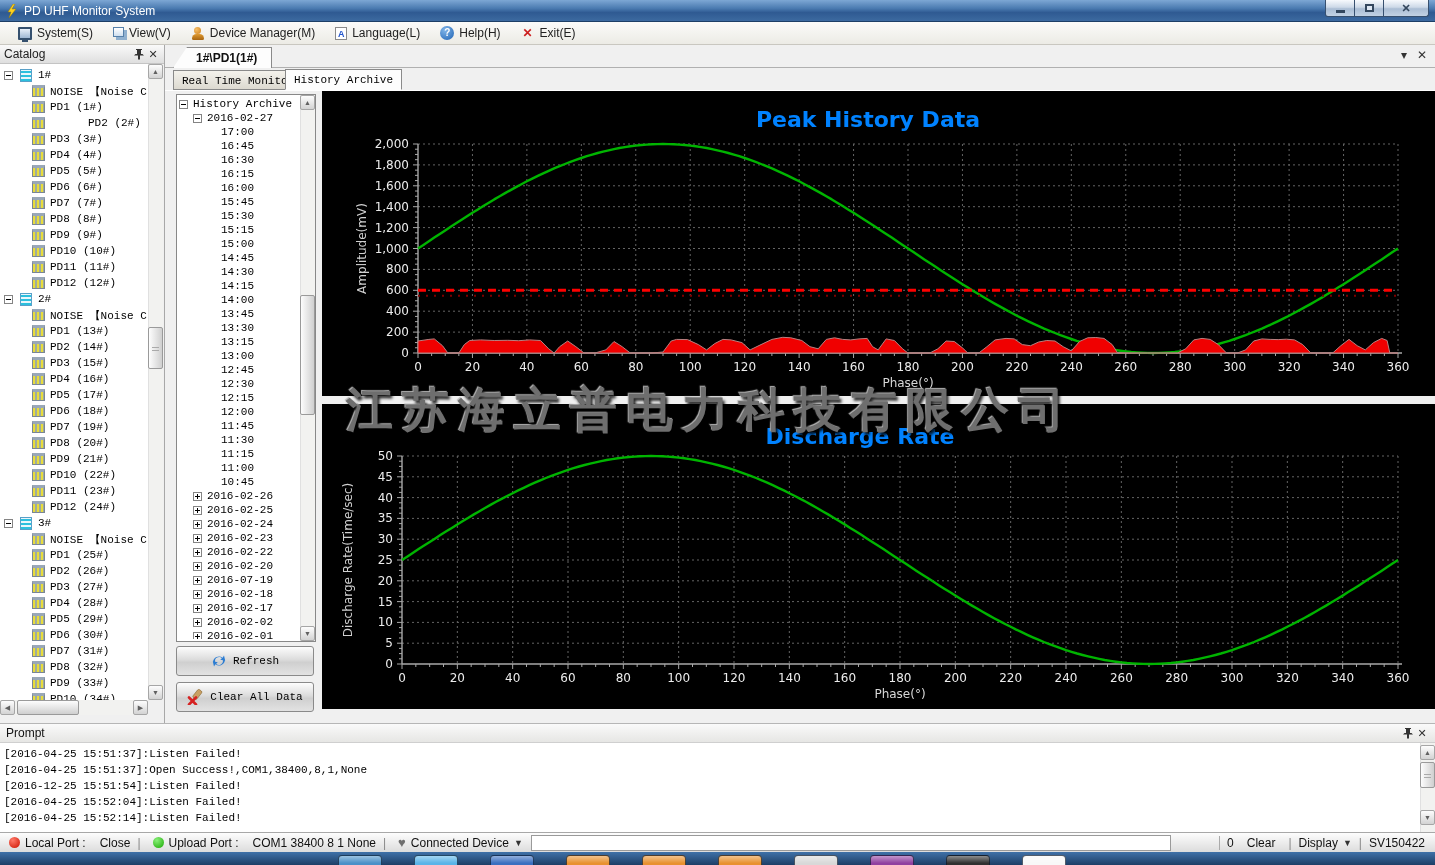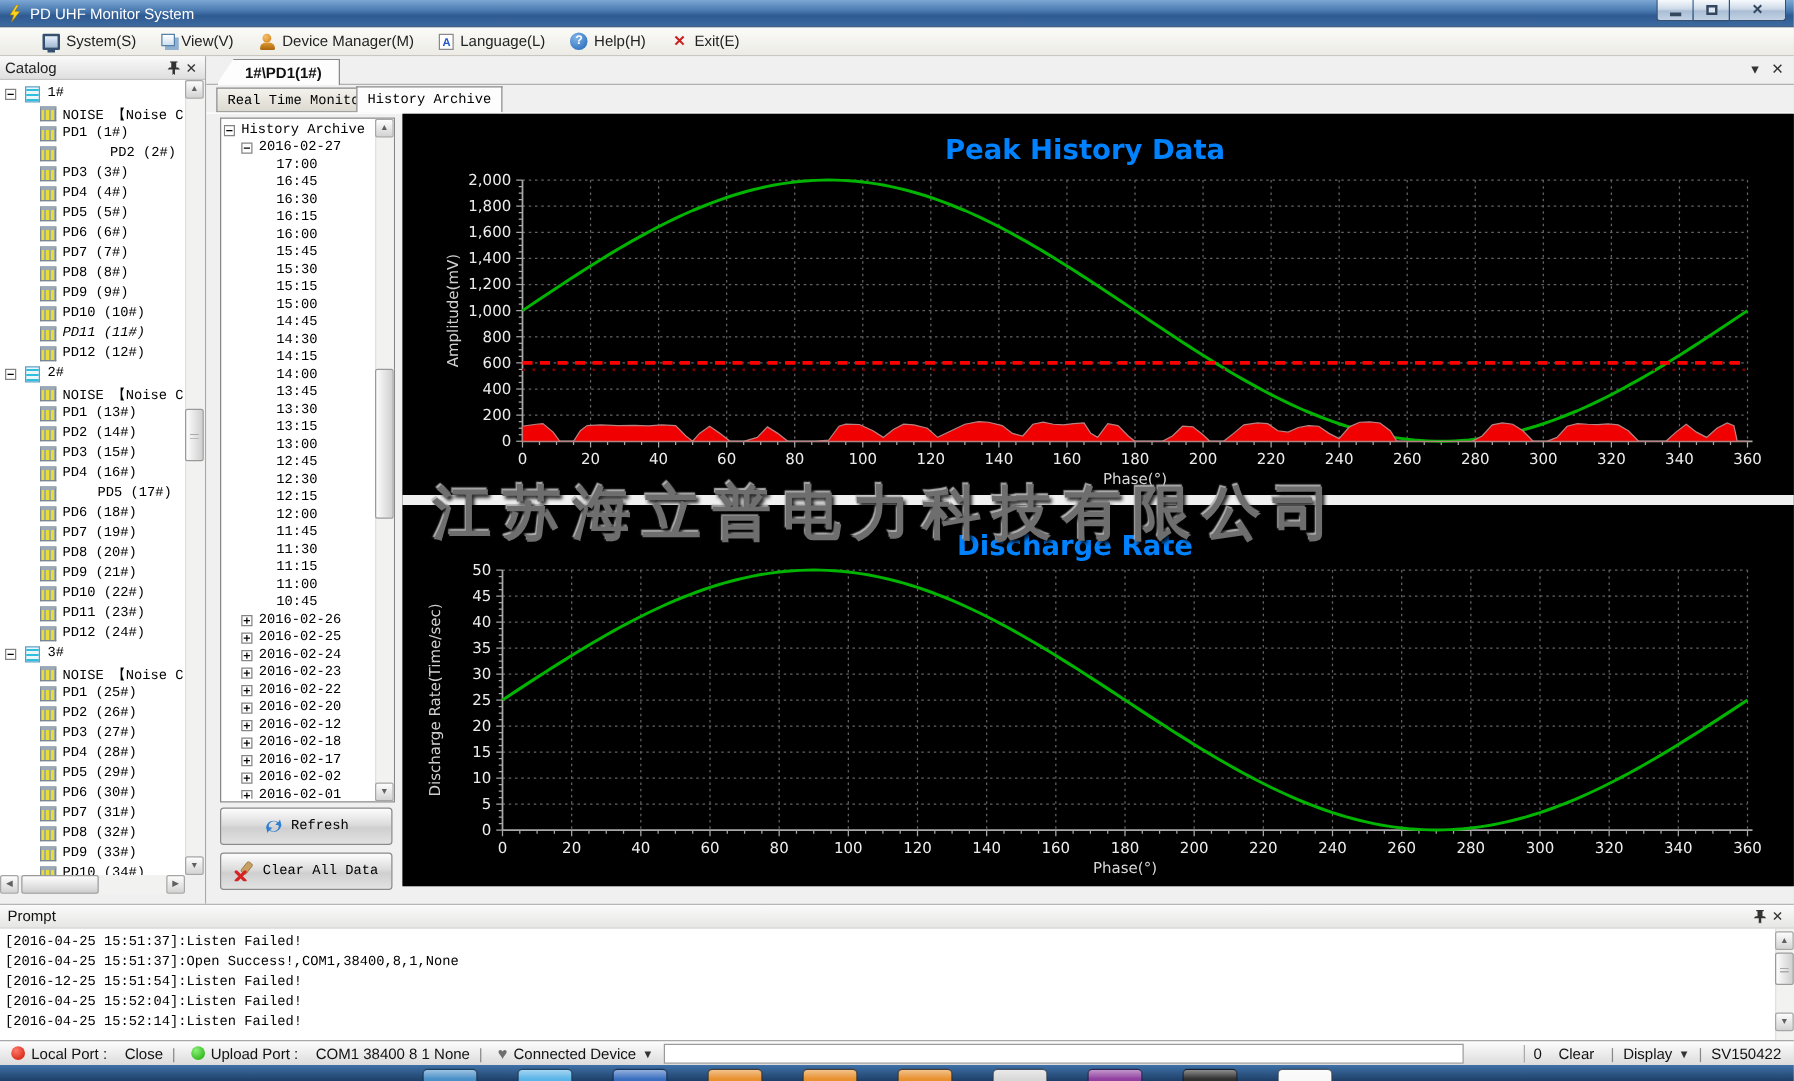--- a/index.html
+++ b/index.html
@@ -19,21 +19,21 @@
   .wbtn.min { width:30px; border-radius:0 0 0 3px; }
   .wbtn.max { width:28px; border-left:none; border-right:none; }
   .wbtn.cls { width:46px; border-radius:0 0 3px 0; }
   .glyph-min { width:9px; height:3px; background:#33475e; margin-top:6px; }
   .glyph-max { width:9px; height:8px; border:2px solid #33475e; background:#dce6f2; }
   .glyph-cls { color:#33475e; font-size:11px; font-weight:bold; line-height:1; }
 
   
   #menubar { position:absolute; left:0; top:22px; width:1435px; height:23px;
     background:linear-gradient(#fbfbf9,#ecebe5); border-bottom:1px solid #c9c7c0;
-    display:flex; align-items:center; padding-left:26px; }
+    display:flex; align-items:center; padding-left:10px; }
   .menu-item { display:flex; align-items:center; gap:5px; font-size:12px; color:#222;
     padding:2px 12px 2px 8px; cursor:default; }
   .mi { display:inline-block; width:14px; height:13px; position:relative; flex:none; }
   .mi-system { background:linear-gradient(#e8f0fa,#9fb8d4); border:2px solid #35506e; border-radius:1px; }
   .mi-system::after { content:""; position:absolute; left:2px; right:2px; bottom:-4px; height:2px; background:#35506e; }
   .mi-view { width:11px; height:10px; background:linear-gradient(#ffffff,#cfe0f0);
     border:1px solid #5580aa; box-shadow:3px 3px 0 #8fb0cf; margin-top:-2px; }
   .mi-devman { }
   .mi-devman::before { content:""; position:absolute; left:3px; top:0; width:7px; height:7px;
     border-radius:50%; background:radial-gradient(circle at 35% 35%, #f6c06a, #d07f18); }
@@ -262,21 +262,21 @@
         <span class="lbl">PD8 (8#)</span>
       </div>
       <div class="trow indent13" style="padding-left: 28px;">
         <span class="ic-leaf"></span>
         <span class="lbl">PD9 (9#)</span>
       </div>
       <div class="trow indent13" style="padding-left: 28px;">
         <span class="ic-leaf"></span>
         <span class="lbl">PD10 (10#)</span>
       </div>
-      <div class="trow indent13" style="padding-left: 28px; font-style: italic;">
+      <div class="trow indent13" style="padding-left: 28px;">
         <span class="ic-leaf"></span>
         <span class="lbl">PD11 (11#)</span>
       </div>
       <div class="trow indent13" style="padding-left: 28px;">
         <span class="ic-leaf"></span>
         <span class="lbl">PD12 (12#)</span>
       </div>
       <div class="trow">
         <span class="exp"></span>
         <span class="ic-grp"></span>
@@ -295,21 +295,21 @@
         <span class="lbl">PD2 (14#)</span>
       </div>
       <div class="trow indent13" style="padding-left: 28px;">
         <span class="ic-leaf"></span>
         <span class="lbl">PD3 (15#)</span>
       </div>
       <div class="trow indent13" style="padding-left: 28px;">
         <span class="ic-leaf"></span>
         <span class="lbl">PD4 (16#)</span>
       </div>
-      <div class="trow indent13" style="padding-left: 28px; gap: 28px;">
+      <div class="trow indent13" style="padding-left: 28px;">
         <span class="ic-leaf"></span>
         <span class="lbl">PD5 (17#)</span>
       </div>
       <div class="trow indent13" style="padding-left: 28px;">
         <span class="ic-leaf"></span>
         <span class="lbl">PD6 (18#)</span>
       </div>
       <div class="trow indent13" style="padding-left: 28px;">
         <span class="ic-leaf"></span>
         <span class="lbl">PD7 (19#)</span>
@@ -518,21 +518,21 @@
         <div class="arow" style="padding-left: 14px;">
           <span class="exp plus"></span>
           <span class="lbl">2016-02-22</span>
         </div>
         <div class="arow" style="padding-left: 14px;">
           <span class="exp plus"></span>
           <span class="lbl">2016-02-20</span>
         </div>
         <div class="arow" style="padding-left: 14px;">
           <span class="exp plus"></span>
-          <span class="lbl">2016-02-12</span>
+          <span class="lbl">2016-07-19</span>
         </div>
         <div class="arow" style="padding-left: 14px;">
           <span class="exp plus"></span>
           <span class="lbl">2016-02-18</span>
         </div>
         <div class="arow" style="padding-left: 14px;">
           <span class="exp plus"></span>
           <span class="lbl">2016-02-17</span>
         </div>
         <div class="arow" style="padding-left: 14px;">

